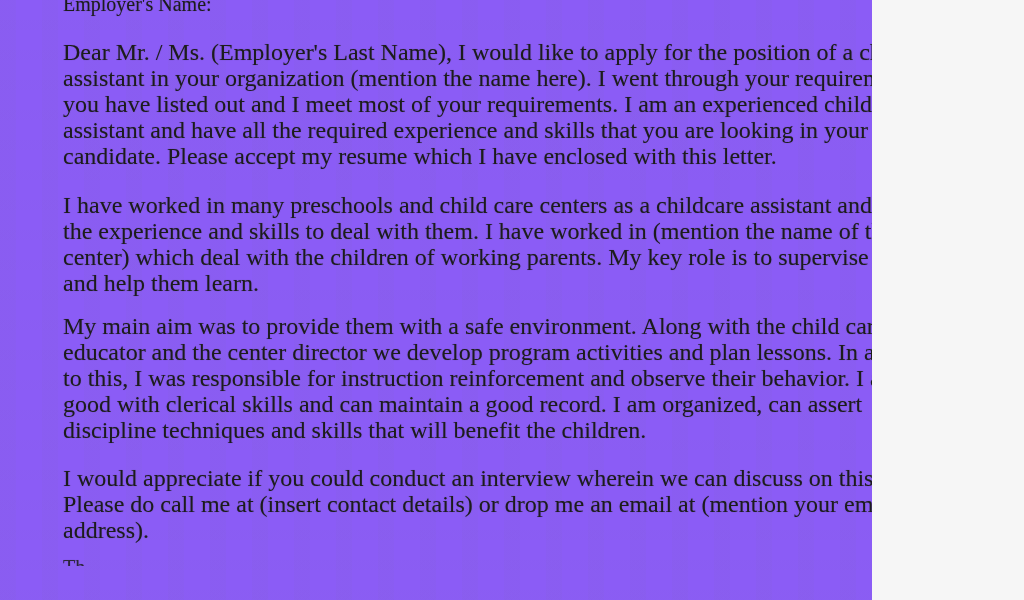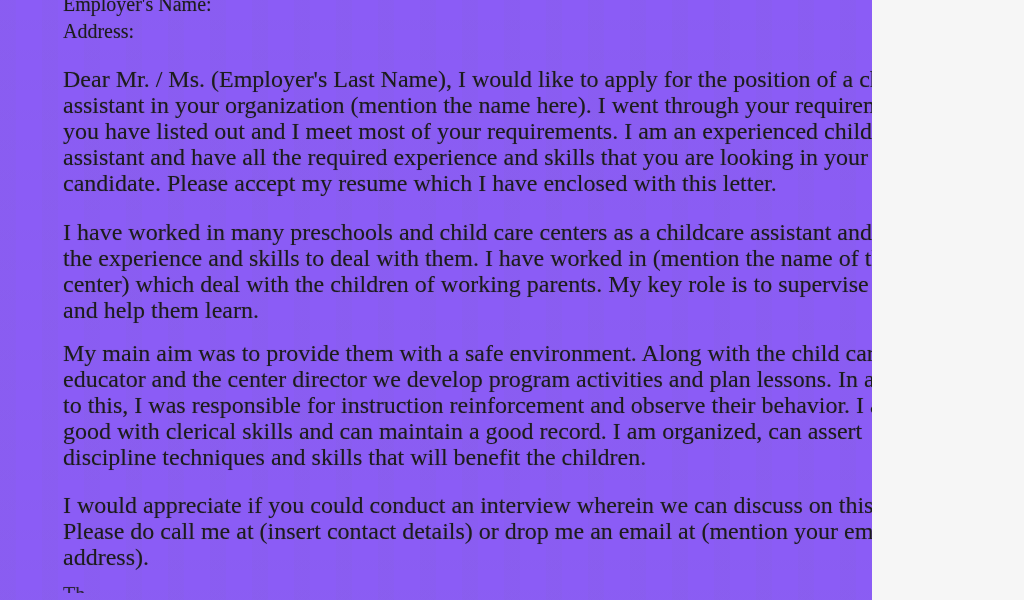--- a/index.html
+++ b/index.html
@@ -67,21 +67,20 @@
 </head>
 <body>
 
 <div class="page">
   <div class="scan-texture"></div>
 
   <div class="letter">
 
     <div class="header-block">
       <div class="header-line">Employer's Name:</div>
-      <div class="header-line">Address:</div>
     </div>
 
     <p class="para para-1">Dear Mr. / Ms. (Employer's Last Name), I would like to apply for the position of a child care assistant in your organization (mention the name here). I went through your requirements you have listed out and I meet most of your requirements. I am an experienced child care assistant and have all the required experience and skills that you are looking in your ideal candidate. Please accept my resume which I have enclosed with this letter.</p>
 
     <p class="para para-2">I have worked in many preschools and child care centers as a childcare assistant and have the experience and skills to deal with them. I have worked in (mention the name of the center) which deal with the children of working parents. My key role is to supervise them and help them learn.</p>
 
     <p class="para para-3">My main aim was to provide them with a safe environment. Along with the child care educator and the center director we develop program activities and plan lessons. In addition to this, I was responsible for instruction reinforcement and observe their behavior. I am also good with clerical skills and can maintain a good record. I am organized, can assert discipline techniques and skills that will benefit the children.</p>
 
     <p class="para para-4">I would appreciate if you could conduct an interview wherein we can discuss on this more. Please do call me at (insert contact details) or drop me an email at (mention your email address).</p>
 

